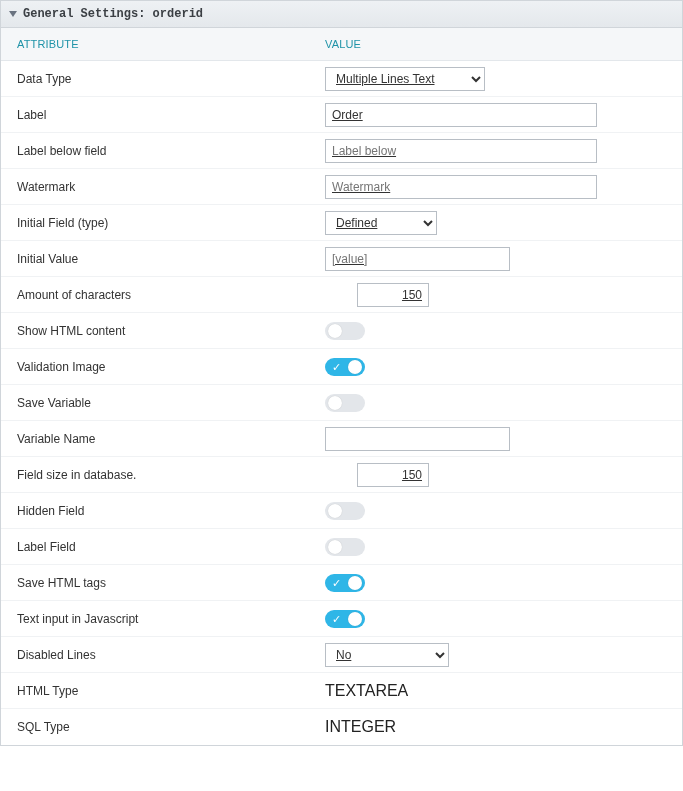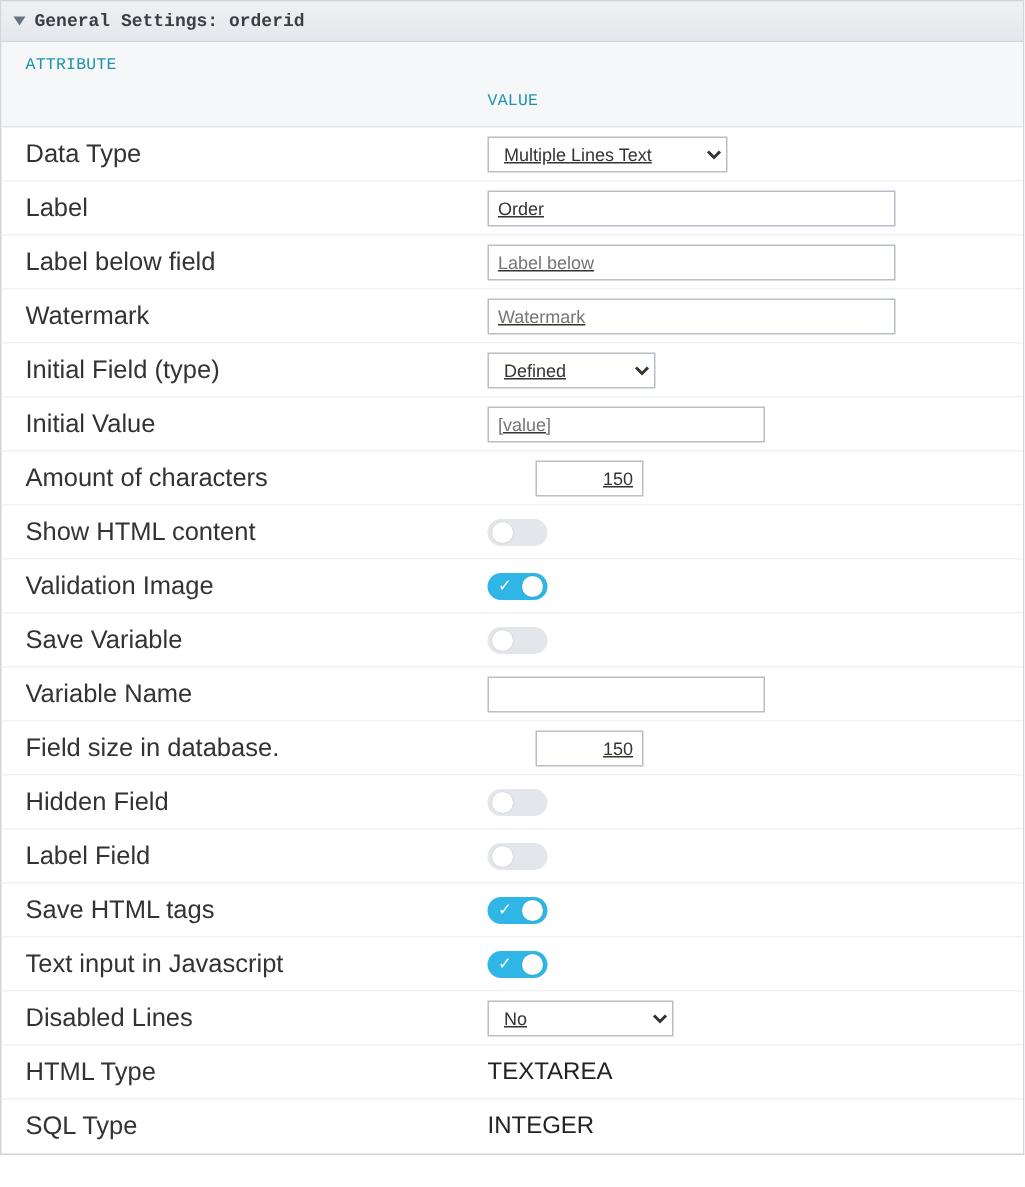--- a/index.html
+++ b/index.html
@@ -34,44 +34,43 @@
   .panel-title {
     font-weight: 600;
     color: #3b3f44;
     font-size: 12px;
   }
   .col-headers {
     display: flex;
     background: #f5f7f9;
     border-bottom: 1px solid #e3e7eb;
     padding: 10px 0 10px 0;
-    font-family: Liberation Mono, monospace;
   }
   .col-headers .col {
     text-transform: uppercase;
     letter-spacing: 0.15px;
     color: #1f93a8;
     font-size: 11px;
     font-weight: 400;
   }
   .col-attr { width: 312px; padding-left: 16px; }
-  .col-val { flex: 1; padding-left: 12px; margin-top: 24px; }
+  .col-val { flex: 1; padding-left: 12px; }
   .row {
     display: flex;
     align-items: center;
     border-bottom: 1px solid #f0f2f4;
     min-height: 36px;
     padding: 4px 0;
   }
   .row:last-child { border-bottom: none; justify-content: center; }
   .attr {
     width: 312px;
     padding-left: 16px;
     color: #333;
-    font-size: 17px;
+    font-size: 12px;
   }
   .val {
     flex: 1;
     padding-left: 12px;
     padding-right: 16px;
     display: flex;
     align-items: center;
   }
   .val-text {
     color: #222;

